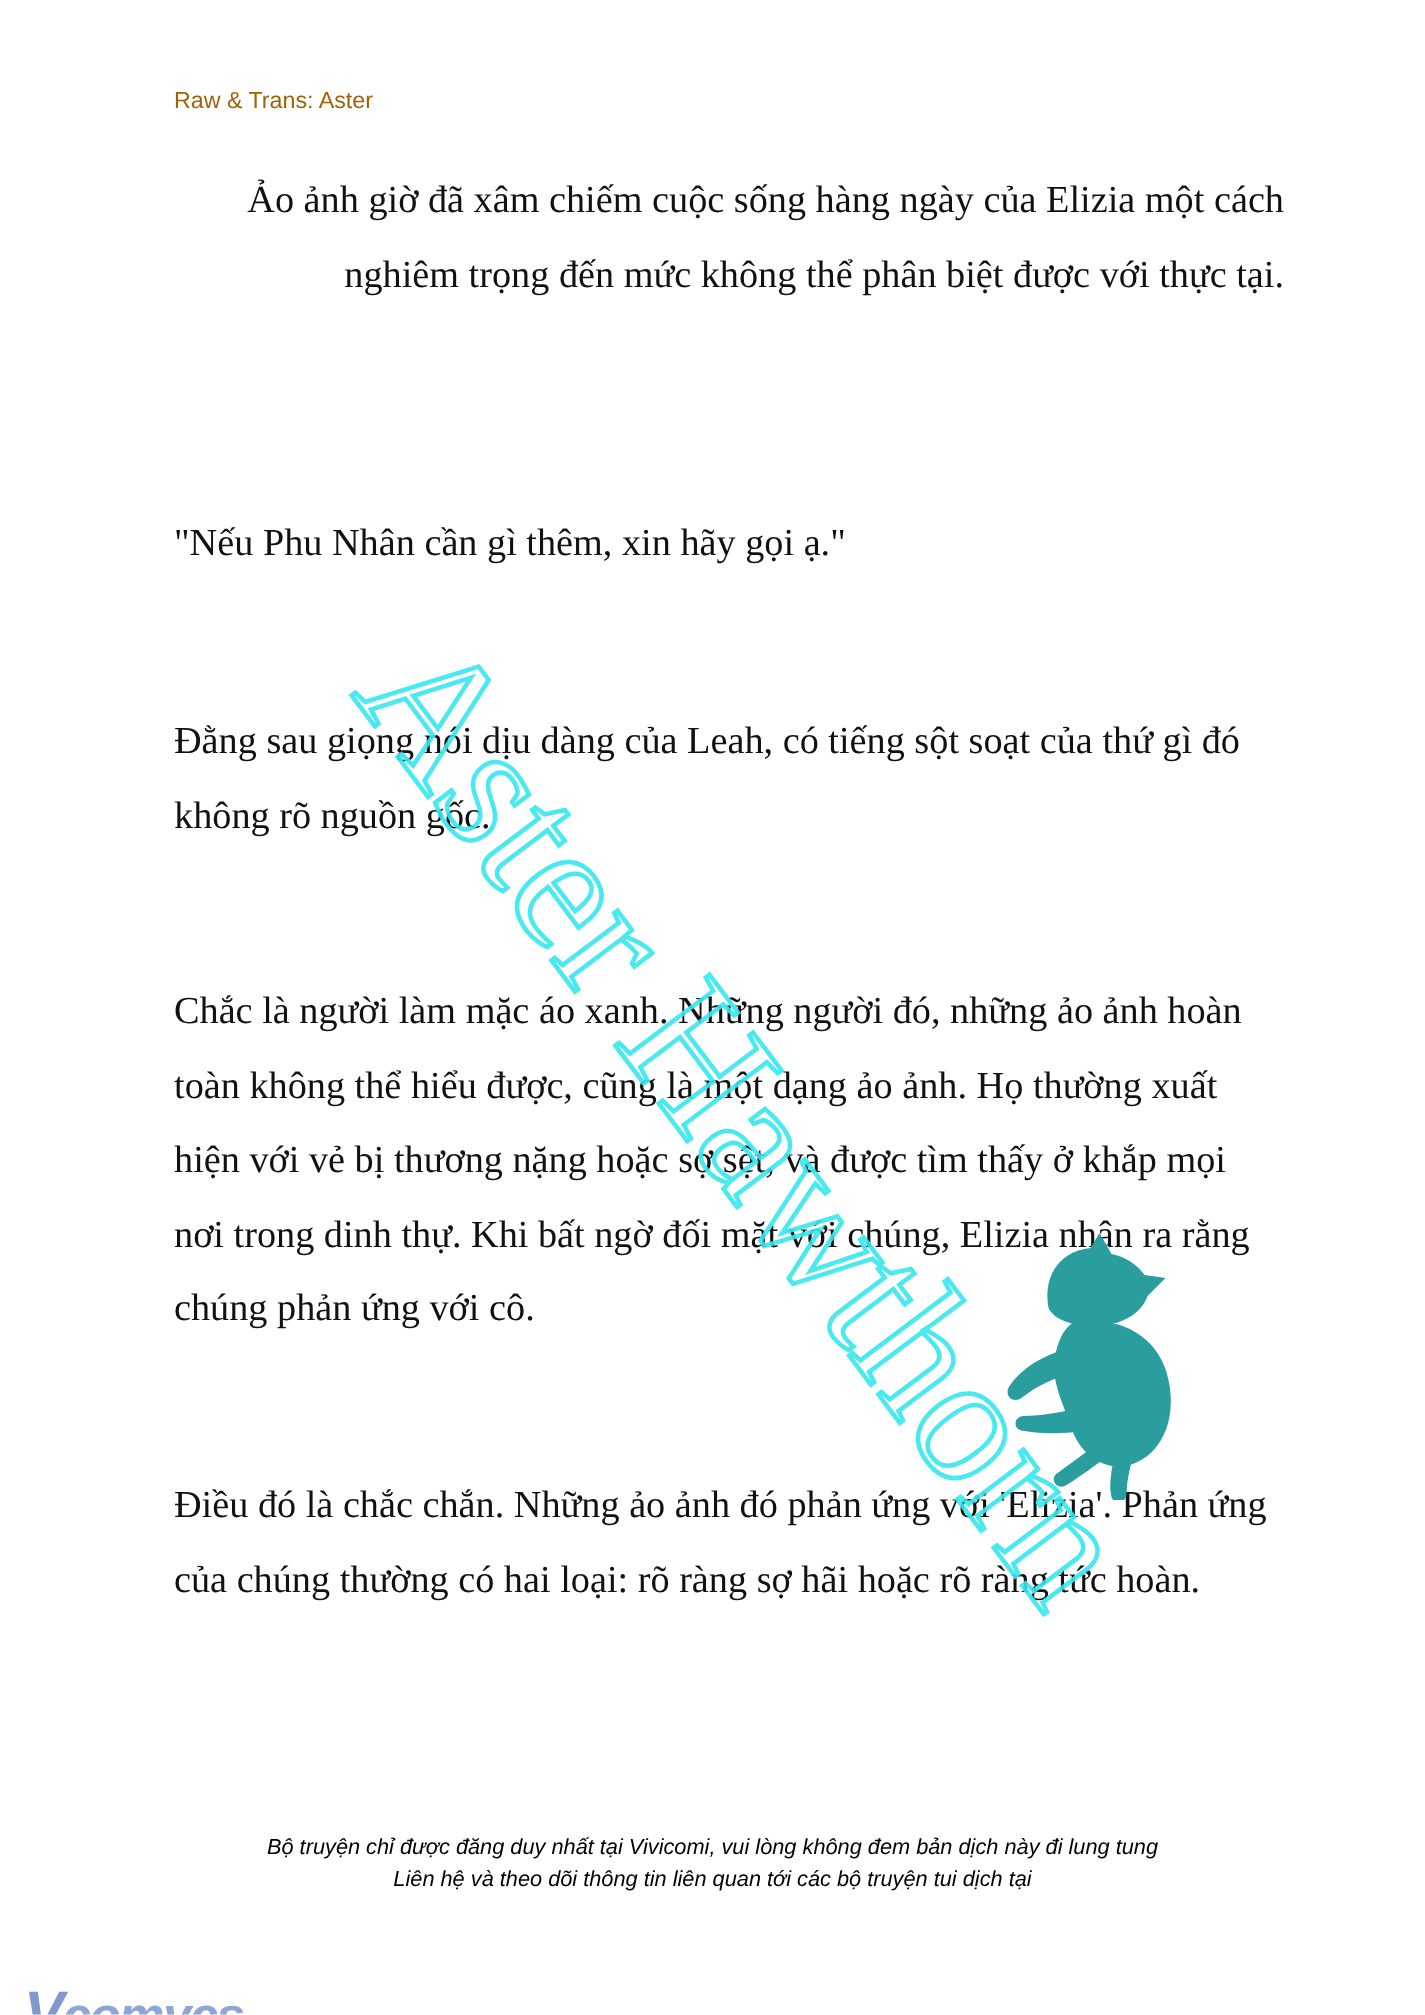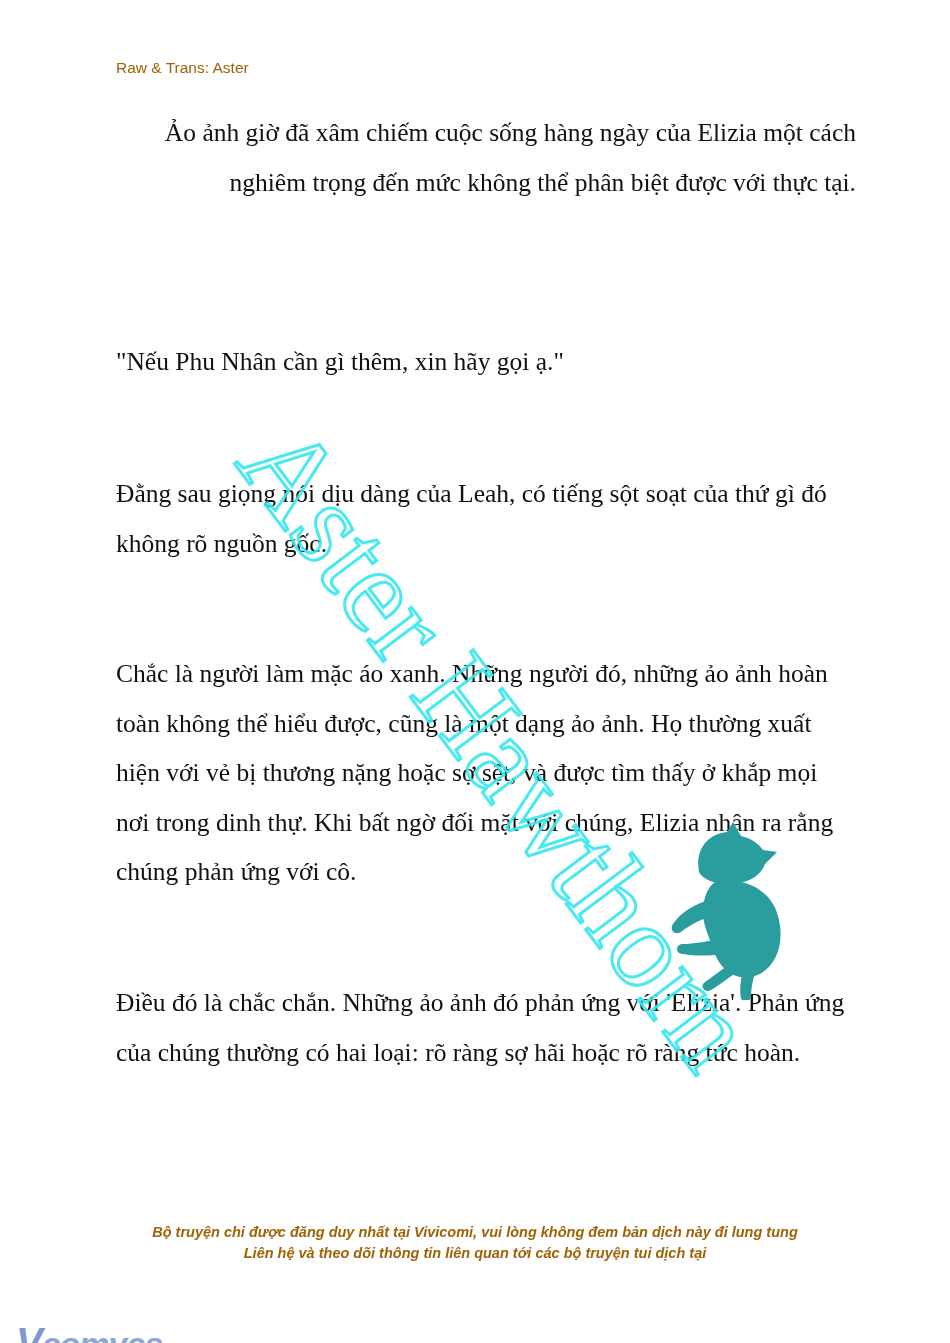--- a/index.html
+++ b/index.html
@@ -25,22 +25,22 @@
       transform-origin: 0 0; transform: rotate(53deg) translate(-20px,-260px);
       font-family: "Liberation Serif", serif; font-size: 120px; line-height: 1;
       color: transparent; -webkit-text-stroke: 3px #37e6ee; white-space: nowrap;
       pointer-events: none; opacity: 0.9;
     }
     .cat {
       position: absolute; left: 655px; top: 820px; width: 140px; height: 180px;
     }
     .footer {
       position: absolute; left: 0; width: 950px; top: 1222px; text-align: center;
-      font-family: "Liberation Sans", sans-serif; font-style: italic; font-weight: bold;
-      font-size: 14.5px; line-height: 21px; color: #a16207;
+      font-family: "Liberation Sans", sans-serif; font-style: italic; font-weight: normal;
+      font-size: 14.5px; line-height: 21px; color: #000000;
     }
     .logo {
       position: absolute; left: 16px; top: 1320px;
       font-family: "Liberation Sans", sans-serif; font-style: italic; font-weight: bold;
       font-size: 34px; color: #8ea6d6; letter-spacing: -1px;
     }
     .logo .v { font-size: 40px; color: #7f98cf; }
   </style>
 </head>
 <body>

